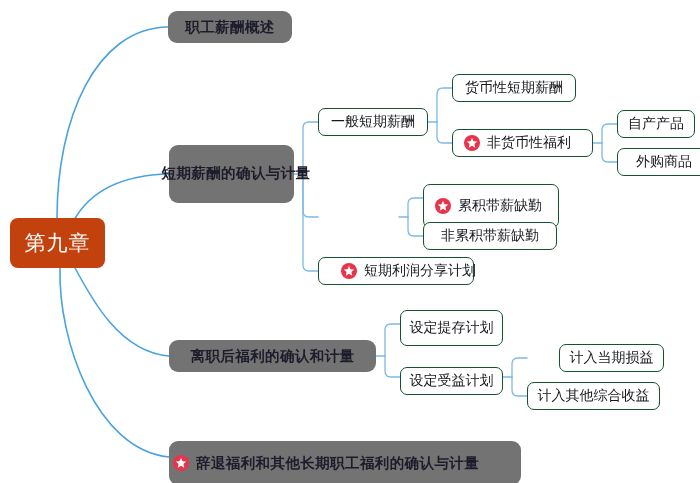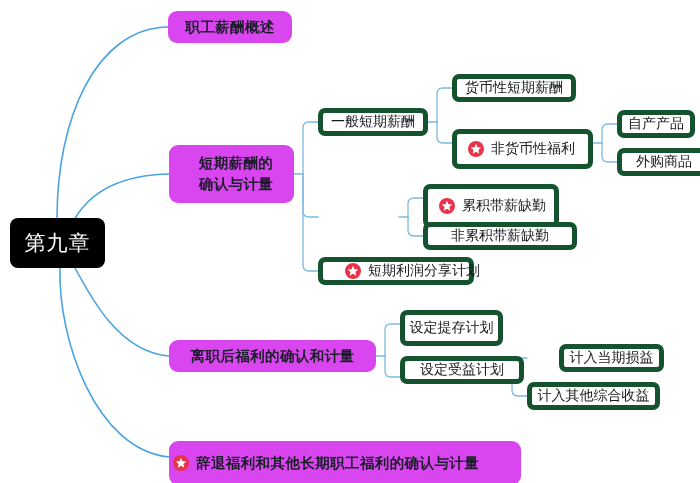--- a/index.html
+++ b/index.html
@@ -26,46 +26,46 @@
   .node {
     position: absolute;
     box-sizing: border-box;
     display: flex;
     align-items: center;
     justify-content: center;
     white-space: nowrap;
   }
   
   .n-root {
-    background: #000000;
+    background: #c2410c;
     border-radius: 8px;
     color: #ffffff;
     font-size: 21px;
     font-weight: 400;
     letter-spacing: 1px;
   }
   
   .n-l1 {
-    background: #d946ef;
+    background: #737373;
     border-radius: 9px;
     color: #1c1c2b;
     font-size: 14.5px;
     font-weight: bold;
     letter-spacing: .4px;
   }
   .n-l1.two-line {
-    flex-direction: column;
+    flex-direction: row;
     line-height: 1.45;
     justify-content: center;
     padding-left: 9px;
   }
   
   .n-box {
     background: #ffffff;
-    border: 5px solid #14532d;
+    border: 1px solid #14532d;
     border-radius: 7px;
     color: #16181d;
     font-size: 14px;
     font-weight: 400;
   }
   .star {
     display: inline-block;
     width: 16px;
     height: 16px;
     min-width: 16px;
@@ -157,47 +157,47 @@
         <polygon points="6,0.8 7.5,4.3 11.2,4.6 8.4,7.1 9.3,10.8 6,8.8 2.7,10.8 3.6,7.1 0.8,4.6 4.5,4.3" fill="#ffffff"></polygon>
       </svg>
     </span>
     <span class="lbl">短期利润分享计划</span>
   </div>
 
   <div class="node n-box" style="left:400px; top:310px; width:103px; height:36px;">
     <span class="lbl">设定提存计划</span>
   </div>
 
-  <div class="node n-box" style="left:400px; top:356px; width:124px; height:28px;">
+  <div class="node n-box" style="left:400px; top:367px; width:103px; height:28px;">
     <span class="lbl">设定受益计划</span>
   </div>
 
   <div class="node n-box" style="left:452px; top:74px; width:124px; height:28px;">
     <span class="lbl">货币性短期薪酬</span>
   </div>
 
-  <div class="node n-box" style="left:452px; top:129px; width:141px; height:40px; justify-content:flex-start; padding-left:11px;">
+  <div class="node n-box" style="left:452px; top:129px; width:141px; height:28px; justify-content:flex-start; padding-left:11px;">
     <span class="star">
       <svg width="12" height="12" viewBox="0 0 12 12" aria-hidden="true">
         <polygon points="6,0.8 7.5,4.3 11.2,4.6 8.4,7.1 9.3,10.8 6,8.8 2.7,10.8 3.6,7.1 0.8,4.6 4.5,4.3" fill="#ffffff"></polygon>
       </svg>
     </span>
     <span class="lbl">非货币性福利</span>
   </div>
 
   <div class="node n-box" style="left:423px; top:184px; width:136px; height:44px; justify-content:flex-start; padding-left:11px;">
     <span class="star">
       <svg width="12" height="12" viewBox="0 0 12 12" aria-hidden="true">
         <polygon points="6,0.8 7.5,4.3 11.2,4.6 8.4,7.1 9.3,10.8 6,8.8 2.7,10.8 3.6,7.1 0.8,4.6 4.5,4.3" fill="#ffffff"></polygon>
       </svg>
     </span>
     <span class="lbl">累积带薪缺勤</span>
   </div>
 
-  <div class="node n-box" style="left:423px; top:222px; width:154px; height:28px;">
+  <div class="node n-box" style="left:423px; top:222px; width:134px; height:28px;">
     <span class="lbl">非累积带薪缺勤</span>
   </div>
 
   <div class="node n-box" style="left:527px; top:344px; width:105px; height:28px;margin-left:32px;">
     <span class="lbl">计入当期损益</span>
   </div>
 
   <div class="node n-box" style="left:527px; top:382px; width:133px; height:28px;">
     <span class="lbl">计入其他综合收益</span>
   </div>

